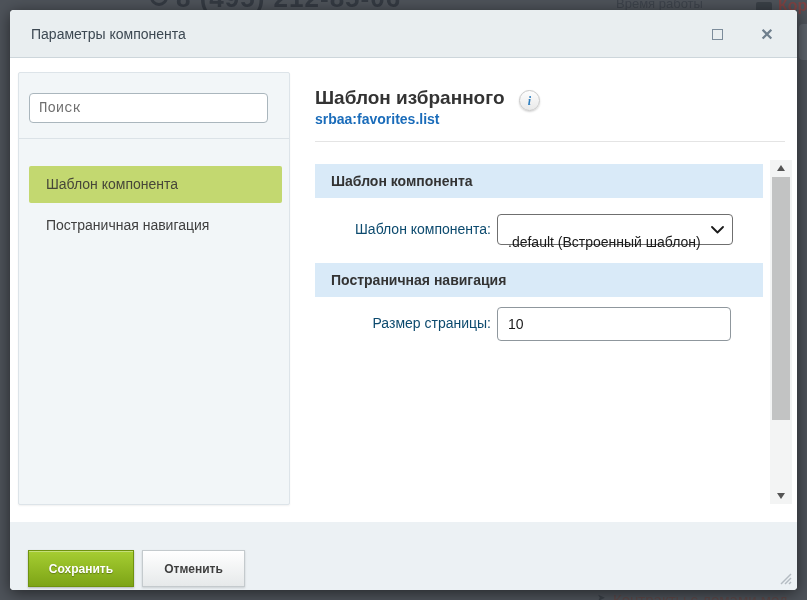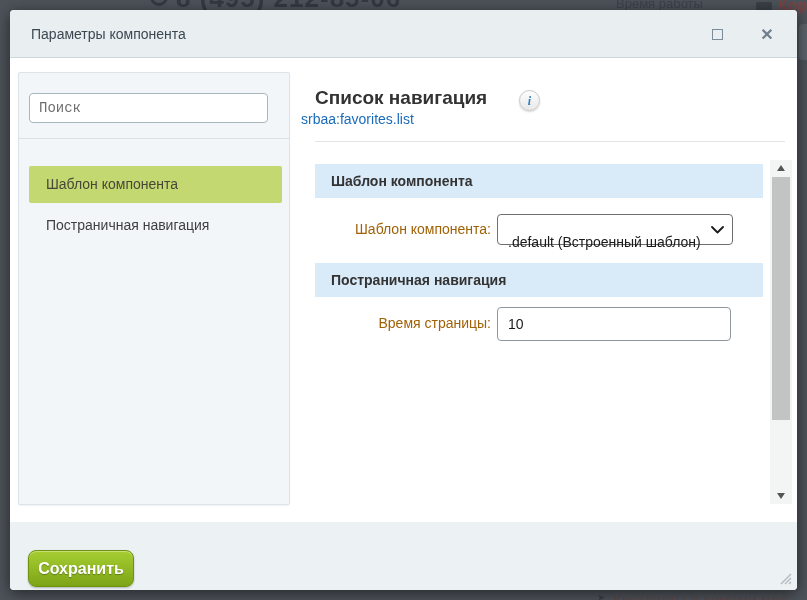--- a/index.html
+++ b/index.html
@@ -32,49 +32,49 @@
   .search-input { position:absolute; left:10px; top:20px; width:239px; height:30px; border:1px solid #aab6bd; border-radius:4px; padding:0 9px; font-size:14px; color:#333; font-family:Liberation Mono, monospace; background:#fff; outline:none; }
   .search-input::placeholder { color:#6f6f6f; opacity:1; }
   .side-divider { position:absolute; left:0; top:65px; width:100%; height:1px; background:#dbe2e7; }
   .side-item { position:absolute; left:10px; width:253px; font-size:14px; color:#3f3f3f; cursor:pointer; }
   .side-item-1 { top:93px; height:37px; line-height:37px; padding-left:17px; background:#c3d870; border-radius:2px; color:#474739; }
   .side-item-2 { top:137px; height:30px; line-height:30px; padding-left:17px; }
 
   
   .heading { position:absolute; left:305px; top:77px; font-size:19px; font-weight:bold; color:#333; }
   .info-badge { position:absolute; left:509px; top:80px; width:21px; height:21px; border-radius:50%; background:linear-gradient(#fdfdfd,#e9e9e9); border:1px solid #c9c9c9; box-shadow:0 1px 2px rgba(0,0,0,.18); text-align:center; line-height:20px; font-size:12px; font-weight:bold; font-family:"Liberation Serif", serif; font-style:italic; color:#2b7bbd; cursor:pointer; }
-  .subheading { position:absolute; left:291px; top:101px; font-size:14px; font-weight:normal; color:#1a6cba; }
+  .subheading { position:absolute; left:305px; top:101px; font-size:14px; font-weight:bold; color:#1a6cba; }
   .content-divider { position:absolute; left:305px; top:131px; width:470px; height:1px; background:#e4e4e4; }
 
   .section-bar { position:absolute; left:305px; width:448px; height:34px; background:#d9eaf8; line-height:34px; padding-left:16px; font-size:14px; font-weight:bold; color:#333; }
   .section-bar-1 { top:154px; }
   .section-bar-2 { top:253px; }
 
-  .field-label { position:absolute; width:176px; text-align:right; font-size:14px; color:#a16207; }
+  .field-label { position:absolute; width:176px; text-align:right; font-size:14px; color:#0c4a6e; }
   .label-1 { left:305px; top:204px; line-height:31px; }
   .label-2 { left:305px; top:297px; line-height:32px; }
 
   .select-box { position:absolute; left:487px; top:204px; width:236px; height:31px; border:1px solid #6f6f6f; border-radius:4px; background:#fff; cursor:pointer; }
   .select-text { position:absolute; left:10px; top:13px; width:196px; line-height:29px; font-size:14px; color:#1a1a1a; white-space:nowrap; overflow:hidden; }
   .select-chevron { position:absolute; right:8px; top:11px; }
 
   .text-input { position:absolute; left:487px; top:297px; width:234px; height:32px; border:1px solid #8f979d; border-radius:4px; padding:16px 10px; font-size:14px; color:#1a1a1a; font-family:"Liberation Sans", sans-serif; outline:none; }
 
   
   .scroll-track { position:absolute; left:760px; top:150px; width:22px; height:344px; background:#f3f4f4; }
   .scroll-arrow { position:absolute; left:0; width:22px; height:16px; cursor:pointer; }
   .scroll-arrow.up { top:0; }
   .scroll-arrow.down { bottom:0; }
   .tri-up { position:absolute; left:7px; top:5px; width:0; height:0; border-left:4px solid transparent; border-right:4px solid transparent; border-bottom:6px solid #555; }
   .tri-down { position:absolute; left:7px; top:5px; width:0; height:0; border-left:4px solid transparent; border-right:4px solid transparent; border-top:6px solid #555; }
   .scroll-thumb { position:absolute; left:2px; top:17px; width:18px; height:243px; background:#c2c3c3; cursor:pointer; }
 
   
   .modal-footer { position:absolute; left:0; top:512px; width:100%; height:68px; background:#ecf1f4; border-radius:0 0 4px 4px; }
-  .btn { position:absolute; top:28px; height:37px; border-radius:8px; font-size:16px; font-weight:bold; font-family:"Liberation Sans", sans-serif; cursor:pointer; }
+  .btn { position:absolute; top:28px; height:37px; border-radius:0; font-size:12px; font-weight:bold; font-family:"Liberation Sans", sans-serif; cursor:pointer; }
   .btn-save { left:18px; width:106px; background:linear-gradient(#a6ce32,#7da416); border:1px solid #6f930e; color:#fff; text-shadow:0 1px 1px rgba(0,0,0,.3); box-shadow:inset 0 1px 0 rgba(255,255,255,.35), 0 1px 2px rgba(0,0,0,.25); }
   .btn-cancel { left:132px; width:103px; background:linear-gradient(#ffffff,#e6e9ea); border:1px solid #c4cacd; color:#3f3f3f; box-shadow:0 1px 2px rgba(0,0,0,.15); }
   .resize-handle { position:absolute; right:5px; bottom:5px; width:14px; height:14px; cursor:nwse-resize; }
 </style>
 </head>
 <body>
 
 <div class="canvas">
 
   <div class="bg-strip bg-top">
@@ -100,52 +100,53 @@
       <div class="btn-close">✕</div>
     </div>
 
     <div class="sidebar">
       <input class="search-input" type="text" placeholder="Поиск" style="">
       <div class="side-divider"></div>
       <div class="side-item side-item-1">Шаблон компонента</div>
       <div class="side-item side-item-2">Постраничная навигация</div>
     </div>
 
-    <div class="heading">Список навигация</div>
+    <div class="heading">Шаблон избранного</div>
     <div class="info-badge">i</div>
     <div class="subheading">srbaa:favorites.list</div>
     <div class="content-divider"></div>
 
     <div class="section-bar section-bar-1">Шаблон компонента</div>
 
     <div class="field-label label-1">Шаблон компонента:</div>
     <div class="select-box">
       <div class="select-text">.default (Встроенный шаблон)</div>
       <svg class="select-chevron" width="13" height="8" viewBox="0 0 13 8">
         <polyline points="1,1 6.5,6.5 12,1" fill="none" stroke="#1a1a1a" stroke-width="1.8" stroke-linecap="round" stroke-linejoin="round"></polyline>
       </svg>
     </div>
 
     <div class="section-bar section-bar-2">Постраничная навигация</div>
 
-    <div class="field-label label-2">Время страницы:</div>
+    <div class="field-label label-2">Размер страницы:</div>
     <input class="text-input" type="text" value="10" style="">
 
     <div class="scroll-track">
       <div class="scroll-arrow up">
         <div class="tri-up"></div>
       </div>
       <div class="scroll-thumb"></div>
       <div class="scroll-arrow down">
         <div class="tri-down"></div>
       </div>
     </div>
 
     <div class="modal-footer">
       <button class="btn btn-save">Сохранить</button>
+      <button class="btn btn-cancel">Отменить</button>
       <svg class="resize-handle" width="14" height="14" viewBox="0 0 14 14">
         <line x1="3" y1="13" x2="13" y2="3" stroke="#b4bcc2" stroke-width="1.5"></line>
         <line x1="7" y1="13" x2="13" y2="7" stroke="#b4bcc2" stroke-width="1.5"></line>
         <line x1="11" y1="13" x2="13" y2="11" stroke="#b4bcc2" stroke-width="1.5"></line>
       </svg>
     </div>
 
   </div>
 </div>
 

